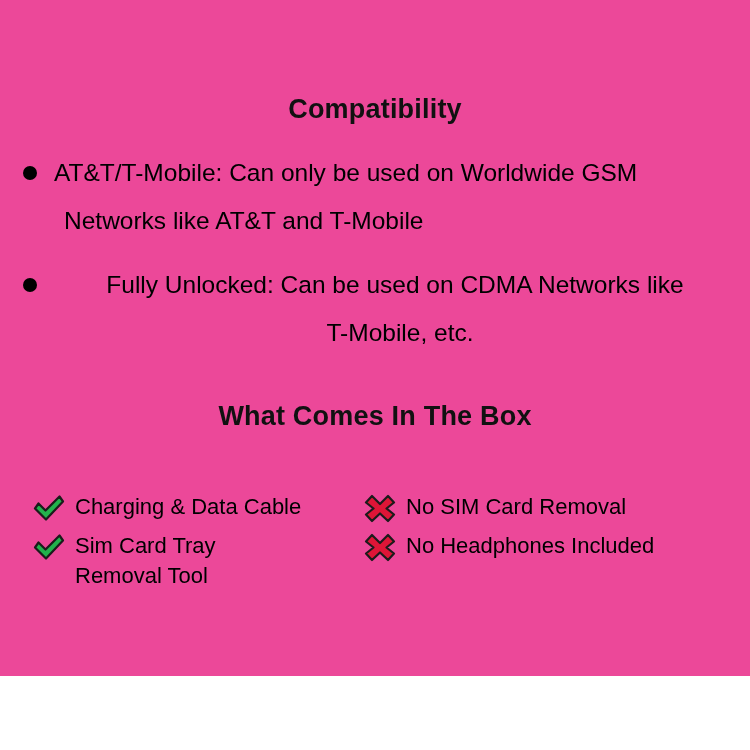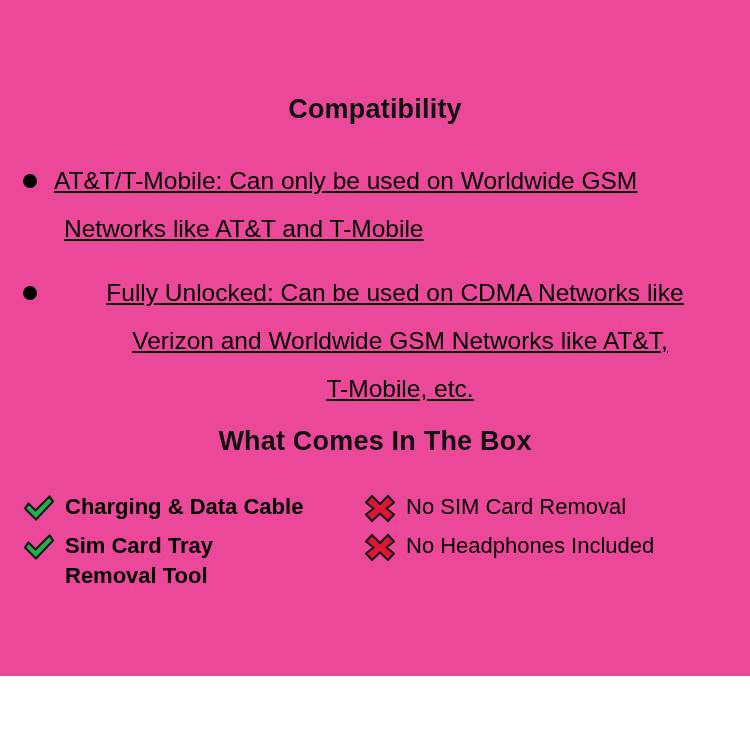--- a/index.html
+++ b/index.html
@@ -28,29 +28,28 @@
     left: 0;
     width: 750px;
     text-align: center;
     font-weight: bold;
     font-size: 27px;
     letter-spacing: 0.2px;
     color: #111111;
     white-space: nowrap;
   }
   #heading-compatibility { top: 94px; }
-  #heading-whats-in-box  { top: 426px; }
+  #heading-whats-in-box  { top: 401px; }
 
   
   .bullet-list {
     position: absolute;
     left: 22px;
-    top: 157px;
+    top: 149px;
     width: 714px;
-    text-decoration: underline;
   }
   .bullet-item {
     position: relative;
     padding-left: 32px;
     margin-bottom: 16px;
     font-size: 24.5px;
     line-height: 48px;
     color: #000000;
   }
   .bullet-item:last-child { margin-bottom: 0; text-align: center; }
@@ -77,21 +76,21 @@
     left: 0;
     top: 492px;
     width: 750px;
     display: flex;
     align-items: flex-start;
   }
   .contents-col {
     display: flex;
     flex-direction: column;
   }
-  .contents-col.left  { width: 360px; padding-left: 22px; box-sizing: border-box; font-weight: bold; }
+  .contents-col.left  { width: 360px; padding-left: 32px; box-sizing: border-box; }
   .contents-col.right { width: 390px; padding-left: 3px;  box-sizing: border-box; }
 
   .content-item {
     display: flex;
     align-items: flex-start;
     margin-bottom: 7px;
     font-size: 22px;
     line-height: 30px;
   }
   .item-icon {
@@ -120,21 +119,20 @@
 
     <div class="bullet-item">
       <span class="bullet-dot"></span>
       <span class="bullet-text">AT&amp;T/T-Mobile: Can only be used on Worldwide GSM</span>
       <span class="bullet-cont">Networks like AT&amp;T and T-Mobile</span>
     </div>
 
     <div class="bullet-item">
       <span class="bullet-dot"></span>
       <span class="bullet-text">Fully Unlocked: Can be used on CDMA Networks like</span>
-      <span class="bullet-cont">Verizon and Worldwide GSM Networks like AT&amp;T,</span>
       <span class="bullet-cont">T-Mobile, etc.</span>
     </div>
 
   </div>
 
   <div class="section-heading" id="heading-whats-in-box">What Comes In The Box</div>
 
   <div class="box-contents">
 
     <div class="contents-col left">

